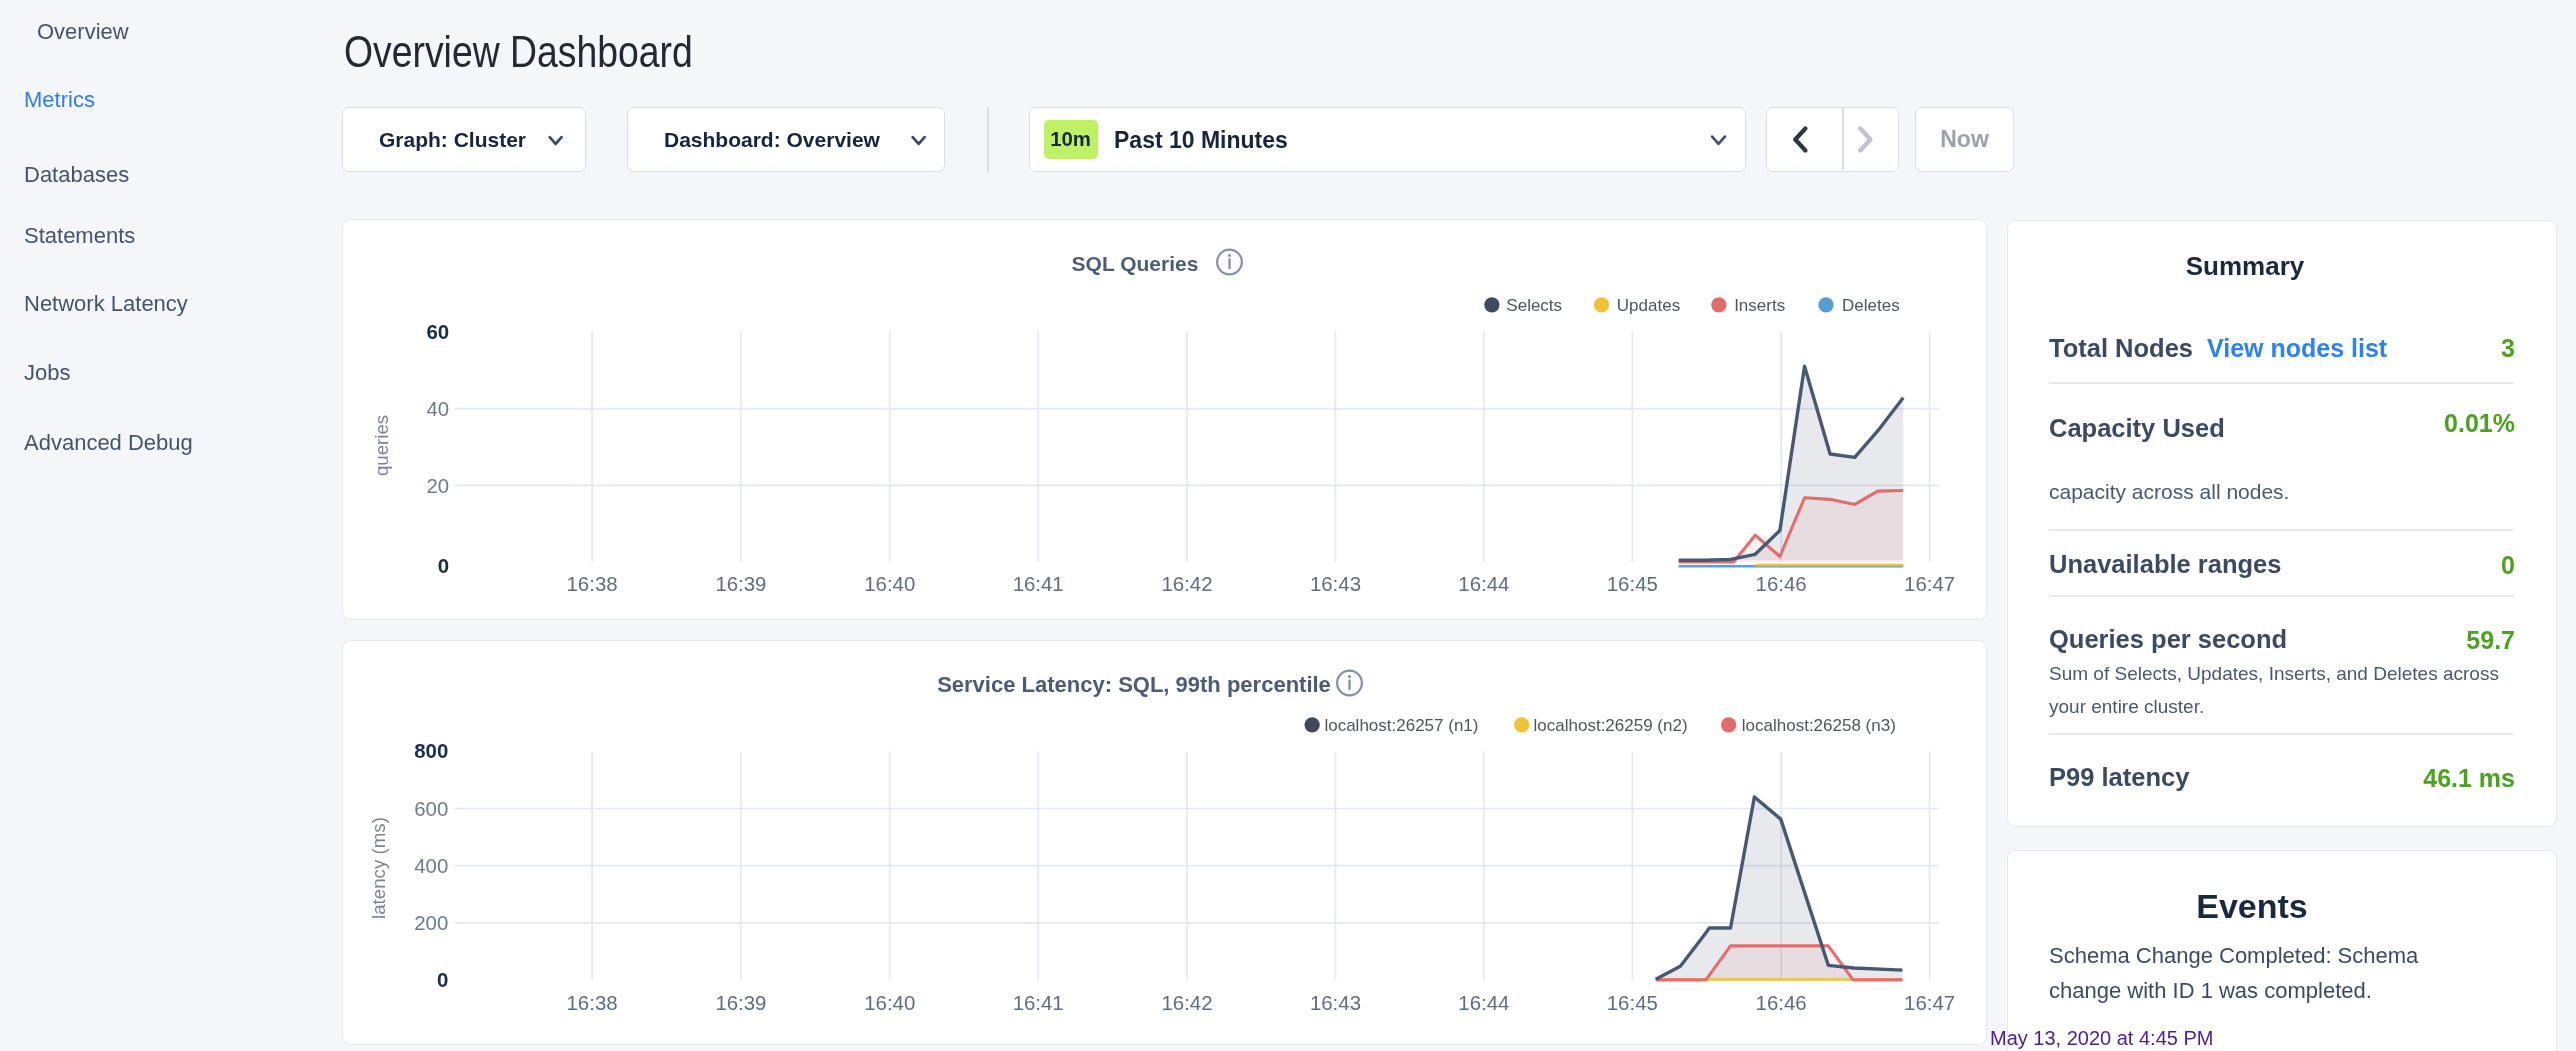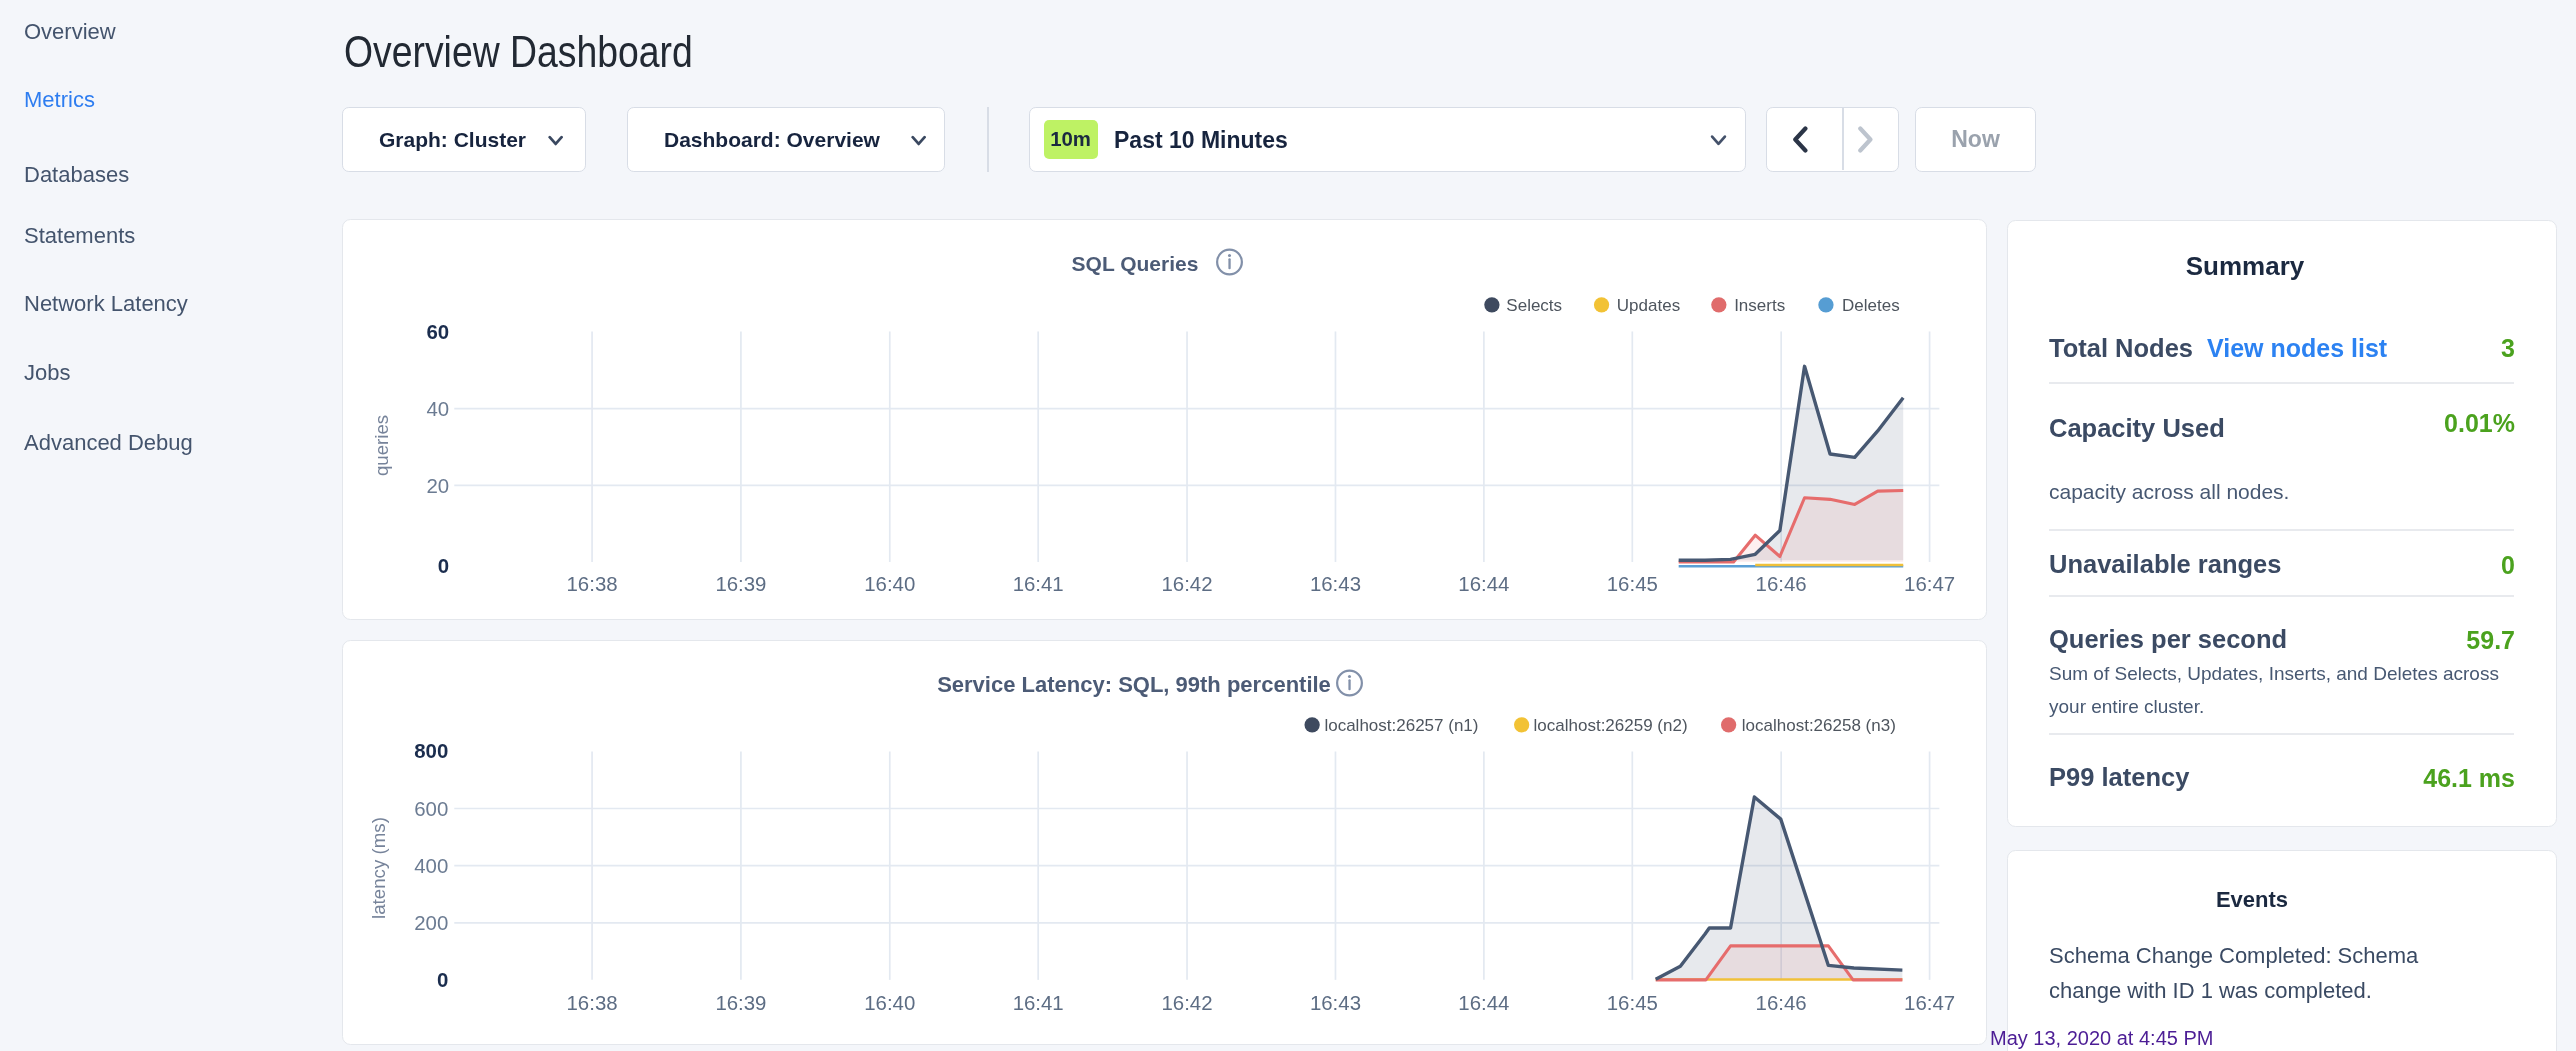--- a/index.html
+++ b/index.html
@@ -12,21 +12,21 @@
 .box { position:absolute; background:#fff; border:1.7px solid #d8dde6; border-radius:6.8px; top:107px; height:65px; }
 .boxtxt { font-size:25.5px; font-weight:bold; color:#17243e; white-space:nowrap; }
 .slabel { position:absolute; font-size:25.5px; font-weight:bold; color:#3b4a63; white-space:nowrap; }
 .svalue { position:absolute; font-size:25px; font-weight:bold; color:#4ba21e; white-space:nowrap; }
 .sdesc { position:absolute; color:#475872; line-height:31px; white-space:nowrap; }
 .sdiv { position:absolute; height:1.7px; background:#e8eaee; left:2049px; width:465px; }
 </style>
 </head>
 <body>
 
-<div class="abs nav" style="top:21px;">Overview</div>
+<div class="abs nav" style="top:21px;margin-left:13px;">Overview</div>
 <div class="abs nav" style="top:89px; color:#2e7df0; font-weight:normal;">Metrics</div>
 <div class="abs nav" style="top:164px;">Databases</div>
 <div class="abs nav" style="top:225px;">Statements</div>
 <div class="abs nav" style="top:293px;">Network Latency</div>
 <div class="abs nav" style="top:362px;">Jobs</div>
 <div class="abs nav" style="top:432px;">Advanced Debug</div>
 
 <div class="abs" style="left:344px; top:29px; font-size:45px; color:#222933; line-height:45px; transform:scaleX(0.83); transform-origin:left;">Overview Dashboard</div>
 
 <div class="box" style="left:342px; width:244px;">
@@ -51,21 +51,21 @@
 </div>
 <div class="box" style="left:1766px; width:133px;">
   <div class="abs" style="left:75px; top:0; width:1.7px; height:62px; background:#d8dde6;"></div>
   <svg class="abs" style="left:24px; top:18px;" width="18.7" height="27" viewBox="0 0 22 32">
       <polyline points="17,3 5,16 17,29" fill="none" stroke="#2b3547" stroke-width="5" stroke-linecap="round" stroke-linejoin="round"></polyline>
     </svg>
   <svg class="abs" style="left:89px; top:18px;" width="18.7" height="27" viewBox="0 0 22 32">
       <polyline points="5,3 17,16 5,29" fill="none" stroke="#bdc4ce" stroke-width="5" stroke-linecap="round" stroke-linejoin="round"></polyline>
     </svg>
 </div>
-<div class="box" style="left:1915px; width:121px; text-align:center;">
+<div class="box" style="left:1915px; width:99px; text-align:center;">
   <span class="boxtxt" style="color:#9aa2ad; line-height:62px; font-size:23px;">Now</span>
 </div>
 
 <div class="panel" style="left:342px; top:219px; width:1645px; height:401px;"></div>
 <div class="ctitle" style="left:1135px; top:252px; font-size:21px;">SQL Queries</div>
 <svg class="abs" style="left:1215px; top:248px;" width="29" height="29" viewBox="0 0 34 34">
   <circle cx="17" cy="16.5" r="14.5" fill="none" stroke="#8290a9" stroke-width="2.6"></circle>
   <circle cx="17" cy="8.7" r="1.8" fill="#8290a9"></circle>
   <rect x="15.7" y="12" width="2.7" height="13" rx="1.3" fill="#8290a9"></rect>
 </svg>
@@ -214,16 +214,16 @@
 
 <div class="slabel" style="left:2049px; top:625px;">Queries per second</div>
 <div class="svalue" style="right:61px; top:626px;">59.7</div>
 <div class="sdesc" style="left:2049px; top:658px;"><span style="font-size:19px;">Sum of Selects, Updates, Inserts, and Deletes across</span><br><span style="font-size:19px;">your entire cluster.</span></div>
 <div class="sdiv" style="top:733px;"></div>
 
 <div class="slabel" style="left:2049px; top:763px;">P99 latency</div>
 <div class="svalue" style="right:61px; top:764px;">46.1 ms</div>
 
 <div class="panel" style="left:2007px; top:850px; width:550px; height:340px;"></div>
-<div class="abs" style="left:2007px; top:887px; width:490px; text-align:center; font-size:22px; font-weight:bold; color:#1b2940;">Events</div>
+<div class="abs" style="left:2007px; top:887px; width:490px; text-align:center; font-size:34px; font-weight:bold; color:#1b2940;">Events</div>
 <div class="abs" style="left:2049px; top:938px; font-size:22px; color:#3a4a63; line-height:35px; white-space:nowrap;">Schema Change Completed: Schema<br>change with ID 1 was completed.</div>
 <div class="abs" style="left:1990px; top:1027px; font-size:20px; color:#4c1d95;">May 13, 2020 at 4:45 PM</div>
 
 
 </body></html>

